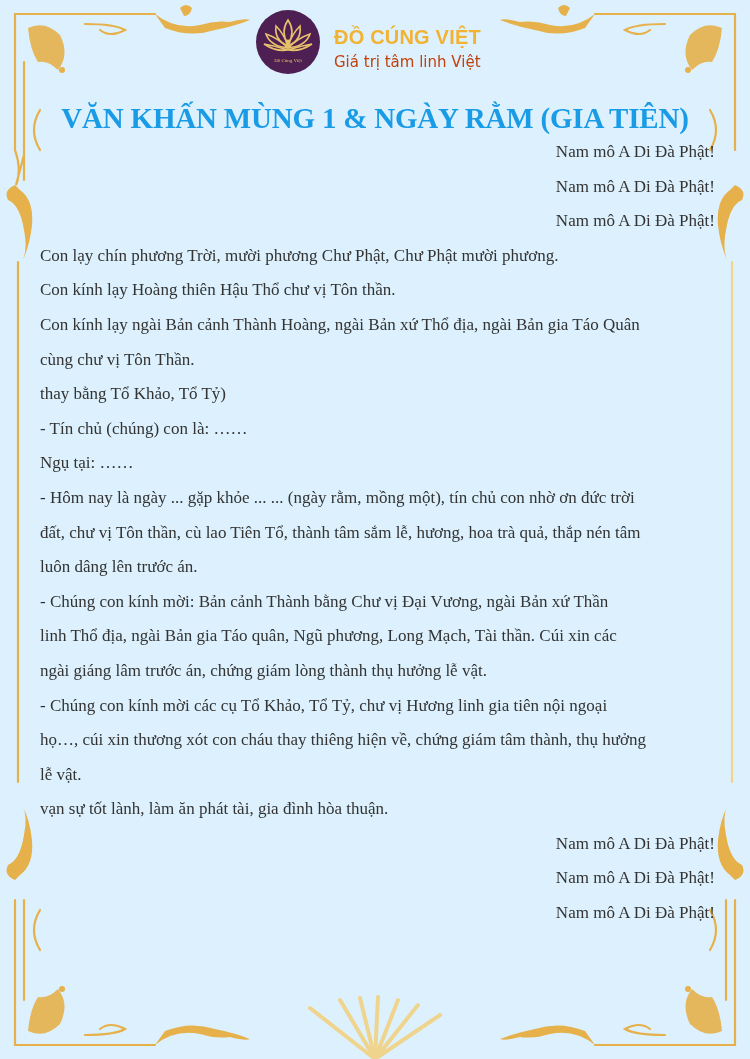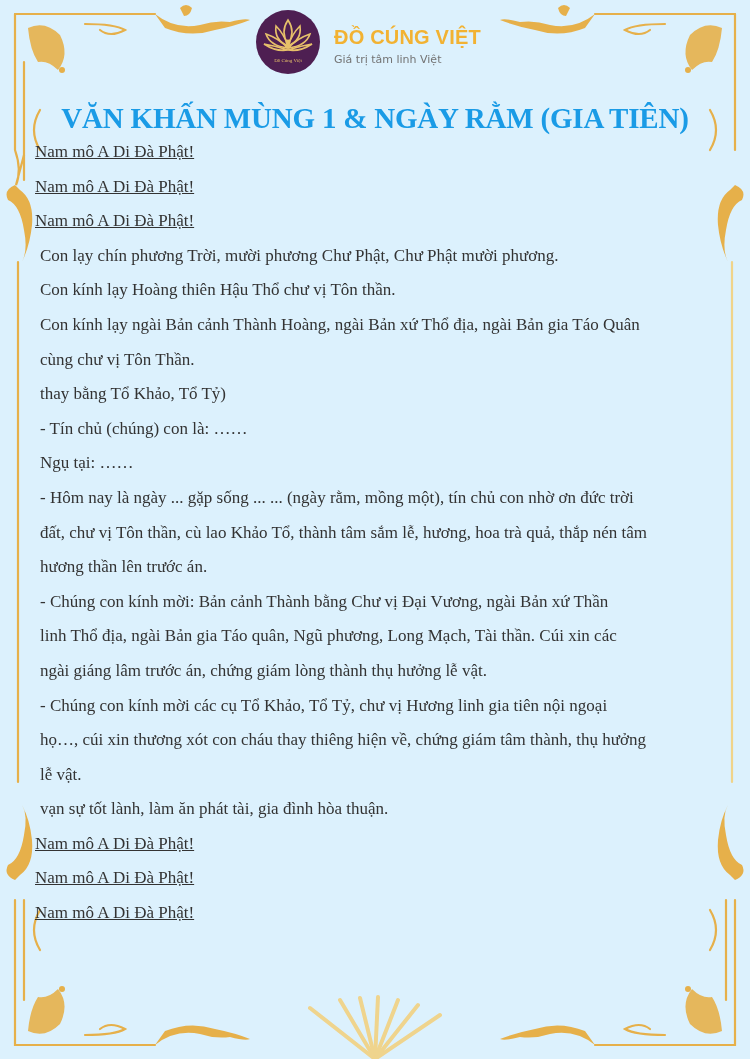--- a/index.html
+++ b/index.html
@@ -9,26 +9,26 @@
     font-family:"Liberation Serif", "DejaVu Serif", serif;
   }
   .frame { position:absolute; left:0; top:0; width:750px; height:1059px; pointer-events:none; }
   .logo { position:absolute; left:256px; top:10px; width:64px; height:64px; border-radius:50%;
     background:#4e1f52; overflow:hidden; }
   .logo svg { position:absolute; left:0; top:0; }
   .logo-sub { position:absolute; left:0; width:64px; top:48px; text-align:center; font-size:5px; color:#e6c06a; }
   .brand { position:absolute; left:334px; top:26px; font-family:"Liberation Sans", sans-serif; font-weight:bold;
     font-size:20px; color:#f2b232; letter-spacing:0.2px; }
   .tagline { position:absolute; left:334px; top:53px; font-family:"DejaVu Sans", sans-serif;
-    font-size:11px; color:#737373; }
+    font-size:15px; color:#c2410c; }
   .title { position:absolute; left:0; width:750px; top:102px; text-align:center; font-weight:bold;
     font-size:29px; color:#1a9be6; letter-spacing:-0.2px; }
   .content { position:absolute; left:40px; right:30px; top:135px; font-size:17px; color:#333; }
   .line { height:34.6px; line-height:34.6px; white-space:nowrap; }
-  .center { text-align:left; position:relative; left:-5px;text-decoration:underline; }
+  .center { text-align:right; position:relative; left:-5px; }
 </style>
 </head>
 <body>
 
 <svg class="frame" viewBox="0 0 750 1059" width="750" height="1059">
   <g fill="none" stroke="#e6b04a" stroke-width="2.2" stroke-linecap="round">
 
     <path d="M15 14 L155 14"></path>
     <path d="M15 14 L15 150 Q22 170 16 185 L24 155 L24 62"></path>
     <path d="M24 155 L24 180"></path>
@@ -109,23 +109,23 @@
   <div class="line center">Nam mô A Di Đà Phật!</div>
   <div class="line center">Nam mô A Di Đà Phật!</div>
   <div class="line center">Nam mô A Di Đà Phật!</div>
   <div class="line">Con lạy chín phương Trời, mười phương Chư Phật, Chư Phật mười phương.</div>
   <div class="line">Con kính lạy Hoàng thiên Hậu Thổ chư vị Tôn thần.</div>
   <div class="line">Con kính lạy ngài Bản cảnh Thành Hoàng, ngài Bản xứ Thổ địa, ngài Bản gia Táo Quân</div>
   <div class="line">cùng chư vị Tôn Thần.</div>
   <div class="line">thay bằng Tổ Khảo, Tổ Tỷ)</div>
   <div class="line">- Tín chủ (chúng) con là: ……</div>
   <div class="line">Ngụ tại: ……</div>
-  <div class="line">- Hôm nay là ngày ... gặp sống ... ... (ngày rằm, mồng một), tín chủ con nhờ ơn đức trời</div>
-  <div class="line">đất, chư vị Tôn thần, cù lao Khảo Tổ, thành tâm sắm lễ, hương, hoa trà quả, thắp nén tâm</div>
-  <div class="line">hương thần lên trước án.</div>
+  <div class="line">- Hôm nay là ngày ... gặp khỏe ... ... (ngày rằm, mồng một), tín chủ con nhờ ơn đức trời</div>
+  <div class="line">đất, chư vị Tôn thần, cù lao Tiên Tổ, thành tâm sắm lễ, hương, hoa trà quả, thắp nén tâm</div>
+  <div class="line">luôn dâng lên trước án.</div>
   <div class="line">- Chúng con kính mời: Bản cảnh Thành bằng Chư vị Đại Vương, ngài Bản xứ Thần</div>
   <div class="line">linh Thổ địa, ngài Bản gia Táo quân, Ngũ phương, Long Mạch, Tài thần. Cúi xin các</div>
   <div class="line">ngài giáng lâm trước án, chứng giám lòng thành thụ hưởng lễ vật.</div>
   <div class="line">- Chúng con kính mời các cụ Tổ Khảo, Tổ Tỷ, chư vị Hương linh gia tiên nội ngoại</div>
   <div class="line">họ…, cúi xin thương xót con cháu thay thiêng hiện về, chứng giám tâm thành, thụ hưởng</div>
   <div class="line">lễ vật.</div>
   <div class="line">vạn sự tốt lành, làm ăn phát tài, gia đình hòa thuận.</div>
   <div class="line center">Nam mô A Di Đà Phật!</div>
   <div class="line center">Nam mô A Di Đà Phật!</div>
   <div class="line center">Nam mô A Di Đà Phật!</div>

